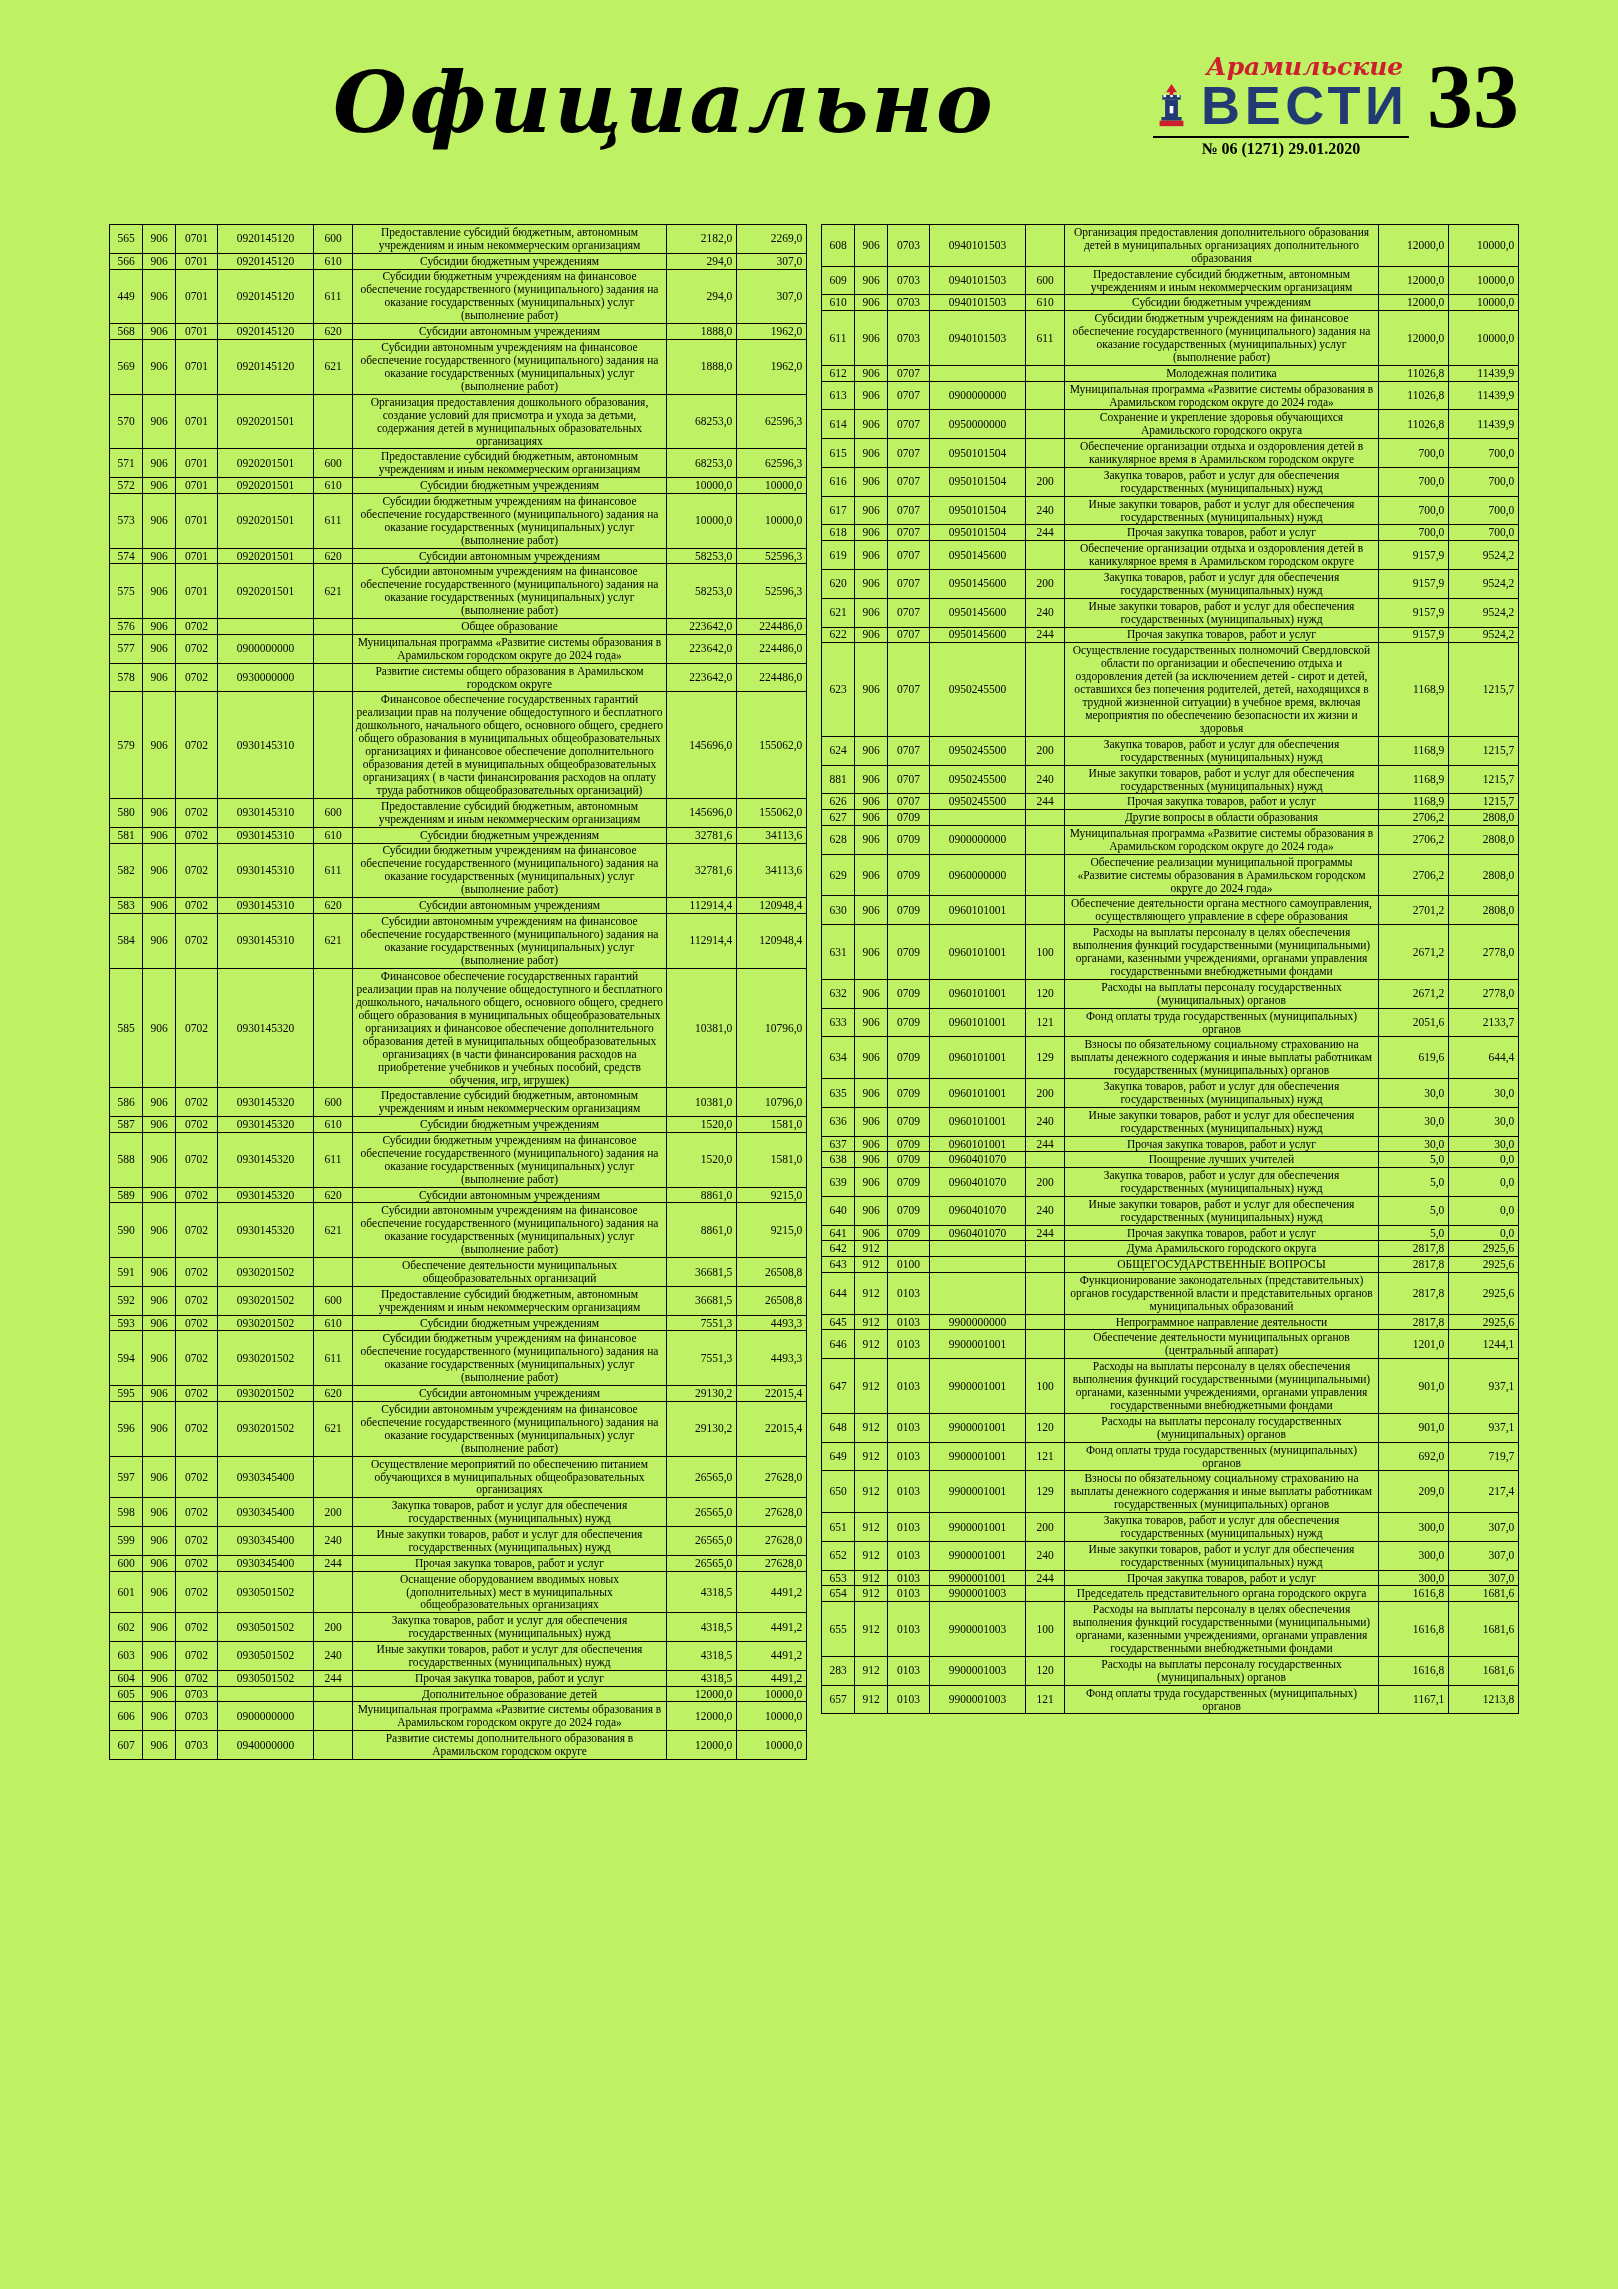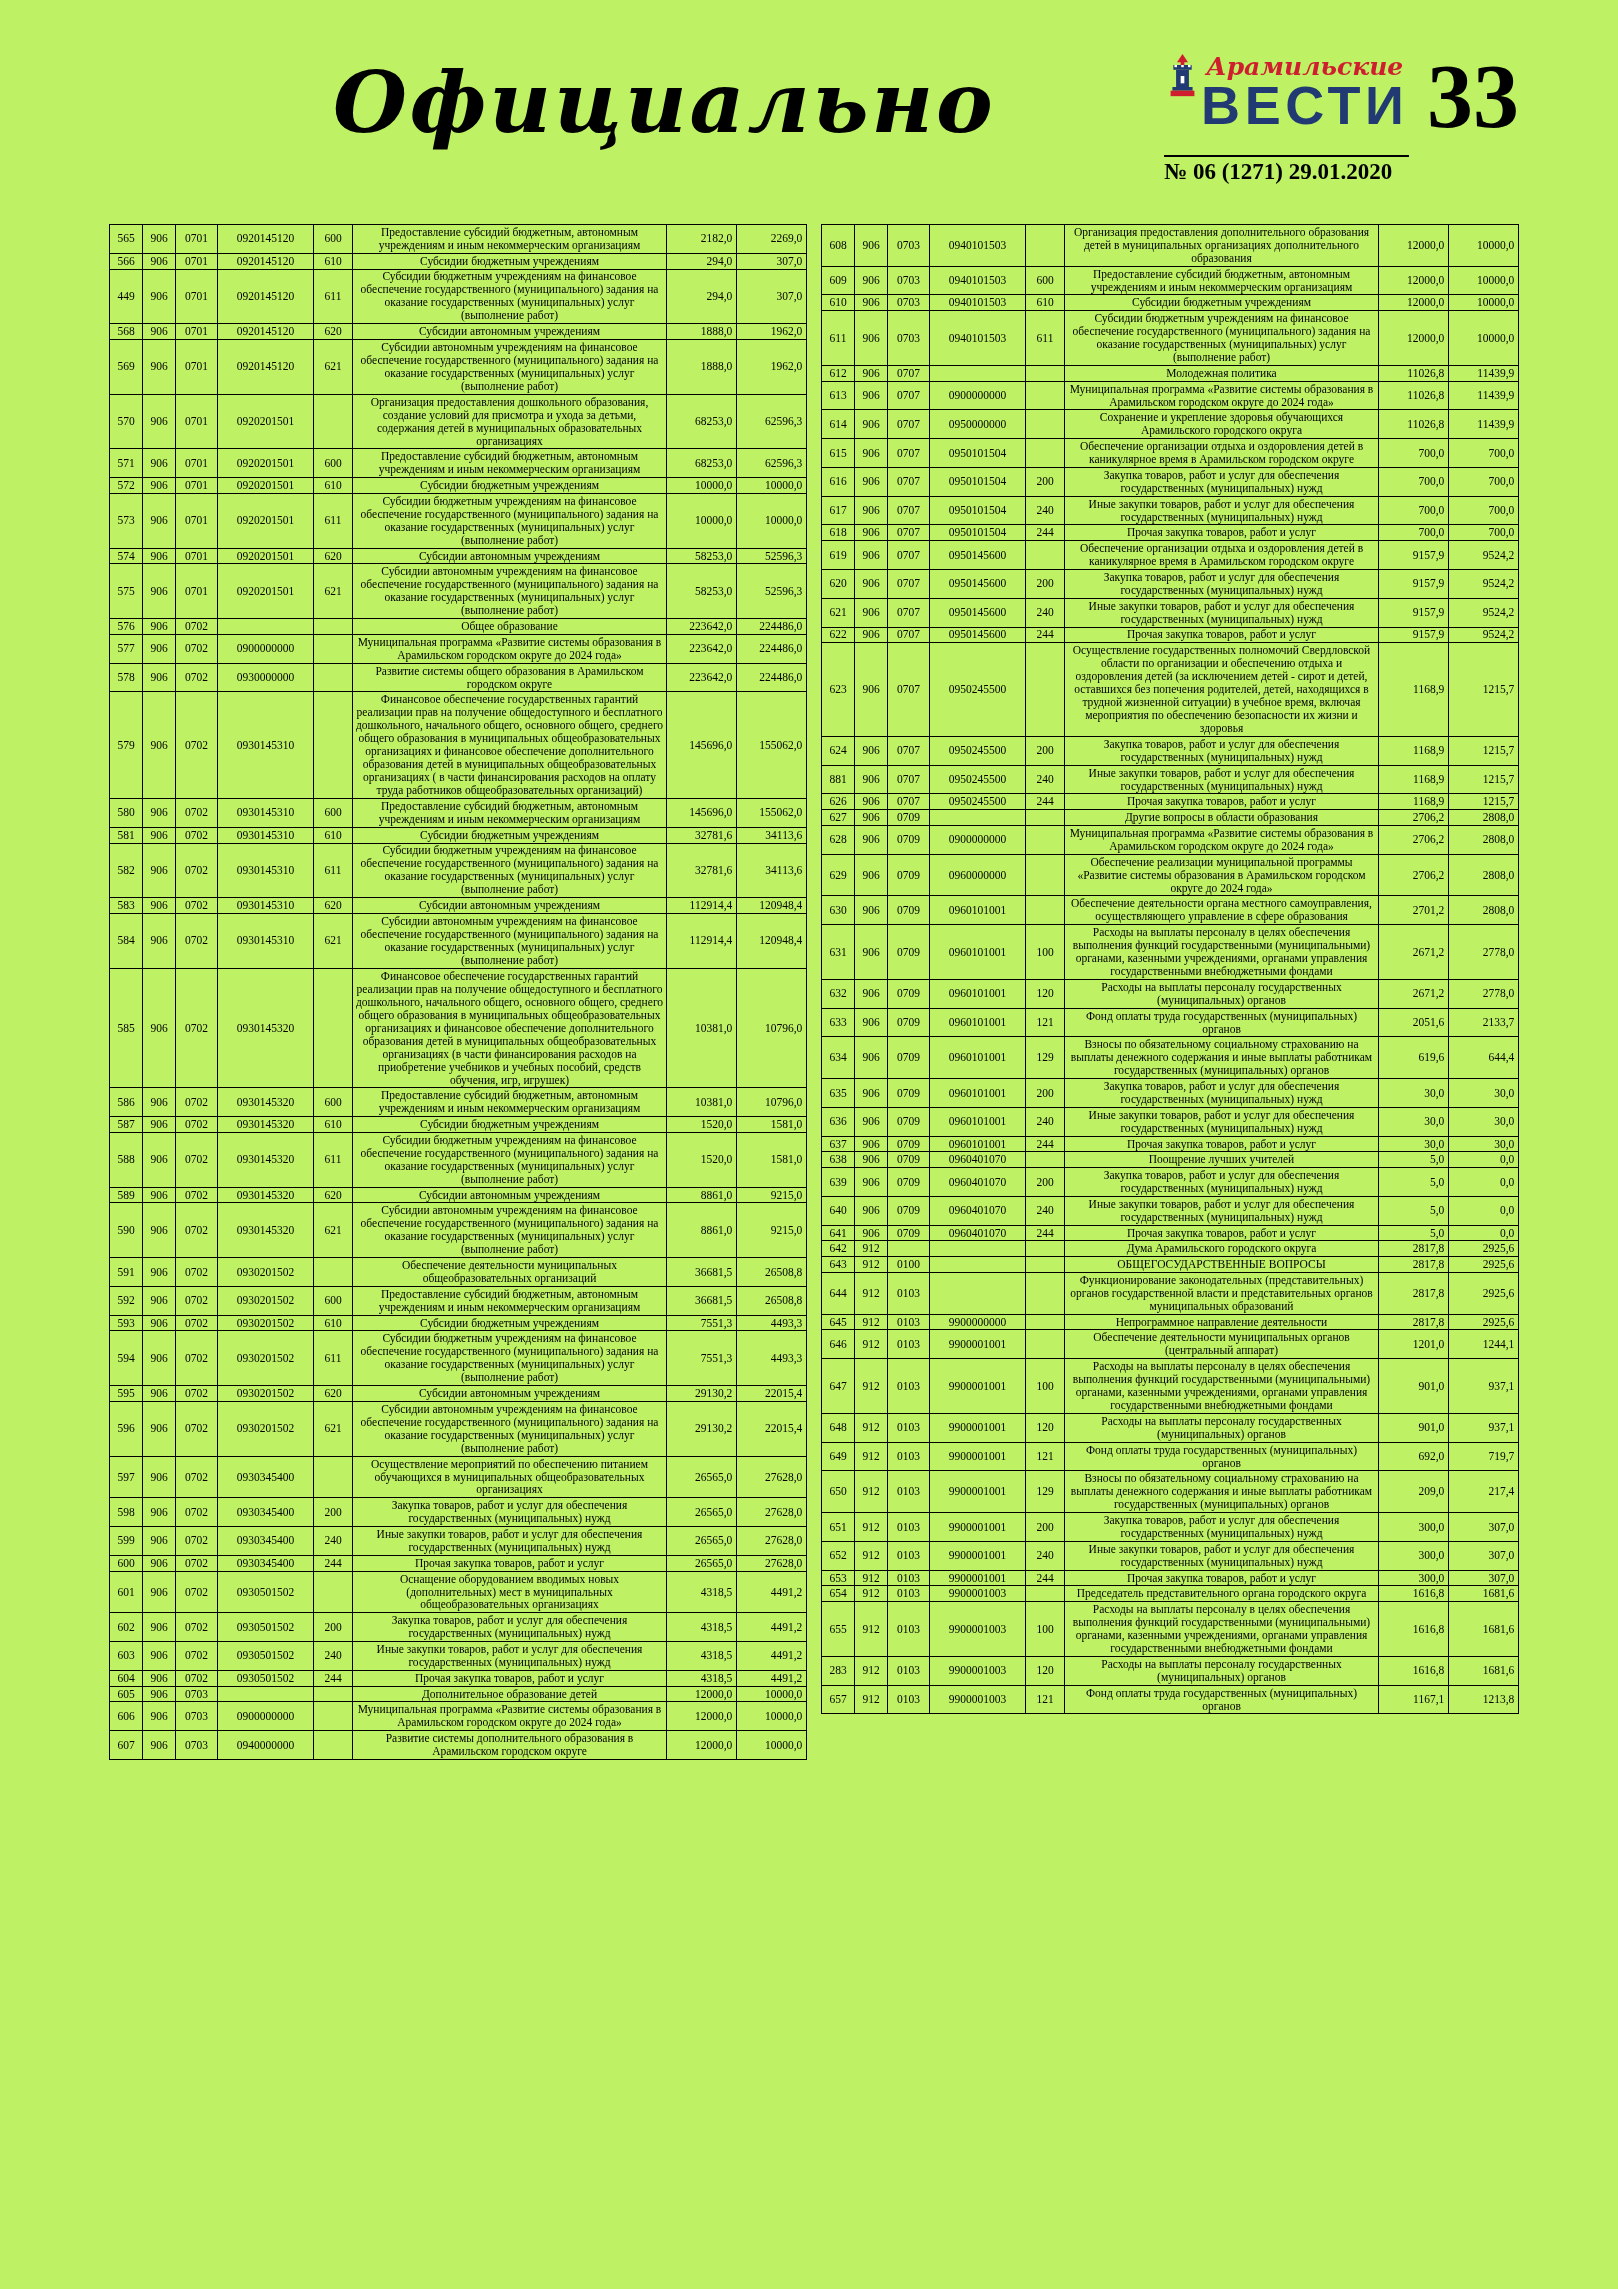--- a/index.html
+++ b/index.html
@@ -15,33 +15,33 @@
   }
   
   .masthead{position:absolute;top:54px;left:102px;right:100px;height:157px;}
   .section-title{
     position:absolute;left:231px;top:5.5px;
     font-family:"DejaVu Serif", serif;font-style:italic;font-weight:bold;
     font-size:85px;letter-spacing:2.8px;line-height:1;
   }
   .brand-area{position:absolute;right:0;top:0;display:flex;align-items:flex-start;gap:18.5px;}
   .brand-block{display:flex;flex-direction:column;}
-  .brand-inner{display:flex;align-items:flex-start;justify-content:flex-end;}
+  .brand-inner{display:flex;align-items:flex-end;gap:11px;justify-content:flex-end;}
   .brand-text{text-align:center;}
   .brand-city{
     color:var(--accent-red);font-family:"DejaVu Serif", serif;
     font-style:italic;font-weight:bold;font-size:25px;line-height:1.05;
   }
   .brand-name{
     color:var(--brand-blue);font-family:"Liberation Sans", sans-serif;
     font-weight:bold;font-size:54px;letter-spacing:4.6px;line-height:0.95;
   }
   .issue{
-    border-top:2.8px solid #000;margin-top:23px;padding-top:2.8px;
-    font-weight:bold;font-size:23px;text-align:left;white-space:nowrap;
+    border-top:2.8px solid #000;margin-top:4px;padding-top:2.8px;
+    font-weight:bold;font-size:16px;text-align:center;white-space:nowrap;
   }
   .page-number{
     font-family:"Liberation Serif", serif;font-weight:bold;
     font-size:92px;line-height:0.92;
   }
   
   .columns{
     position:absolute;top:224px;left:109px;right:100px;
     display:flex;gap:14px;align-items:flex-start;
   }

